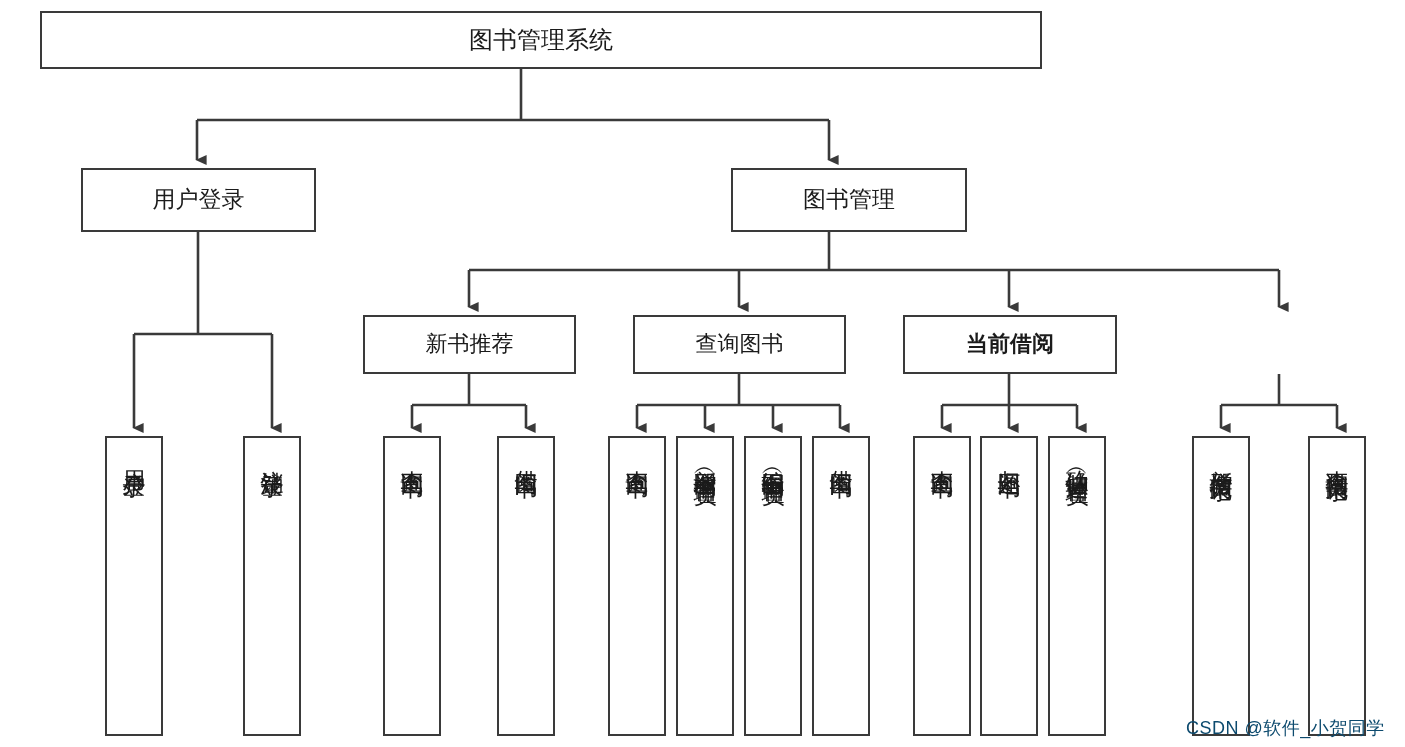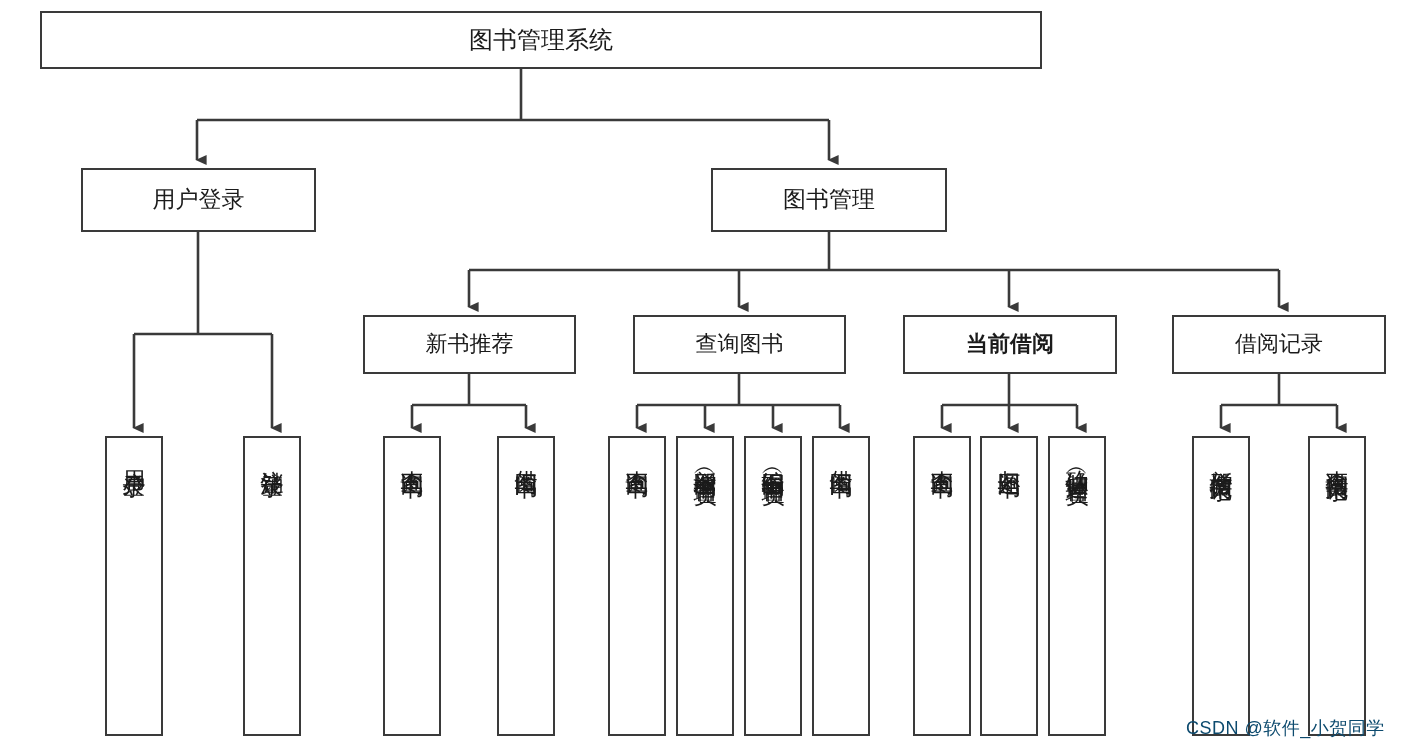--- a/index.html
+++ b/index.html
@@ -109,35 +109,32 @@
     </g>
   </svg>
 
   <div class="node root h-node" style="left:20px;top:11px;width:1002px;height:58px;margin-left:20px;">
     <span class="lbl">图书管理系统</span>
   </div>
 
   <div class="node h-node" style="left:81px;top:168px;width:235px;height:64px;">
     <span class="lbl">用户登录</span>
   </div>
-  <div class="node h-node" style="left:711px;top:168px;width:236px;height:64px;">
+  <div class="node h-node" style="left:731px;top:168px;width:236px;height:64px;">
     <span class="lbl">图书管理</span>
   </div>
 
   <div class="node lvl3" style="left:363px;top:315px;width:213px;height:59px;">
     <span class="lbl">新书推荐</span>
   </div>
   <div class="node lvl3" style="left:633px;top:315px;width:213px;height:59px;">
     <span class="lbl">查询图书</span>
   </div>
   <div class="node lvl3" style="left:903px;top:315px;width:214px;height:59px;font-weight:bold;">
     <span class="lbl">当前借阅</span>
-  </div>
-  <div class="node lvl3" style="left:1172px;top:315px;width:214px;height:59px;">
-    <span class="lbl">借阅记录</span>
   </div>
 
   <div class="node leaf" style="left:105px;top:436px;width:58px;height:300px;">
     <span class="lbl">用户登录</span>
   </div>
   <div class="node leaf" style="left:243px;top:436px;width:58px;height:300px;">
     <span class="lbl">注销登录</span>
   </div>
 
   <div class="node leaf" style="left:383px;top:436px;width:58px;height:300px;">

